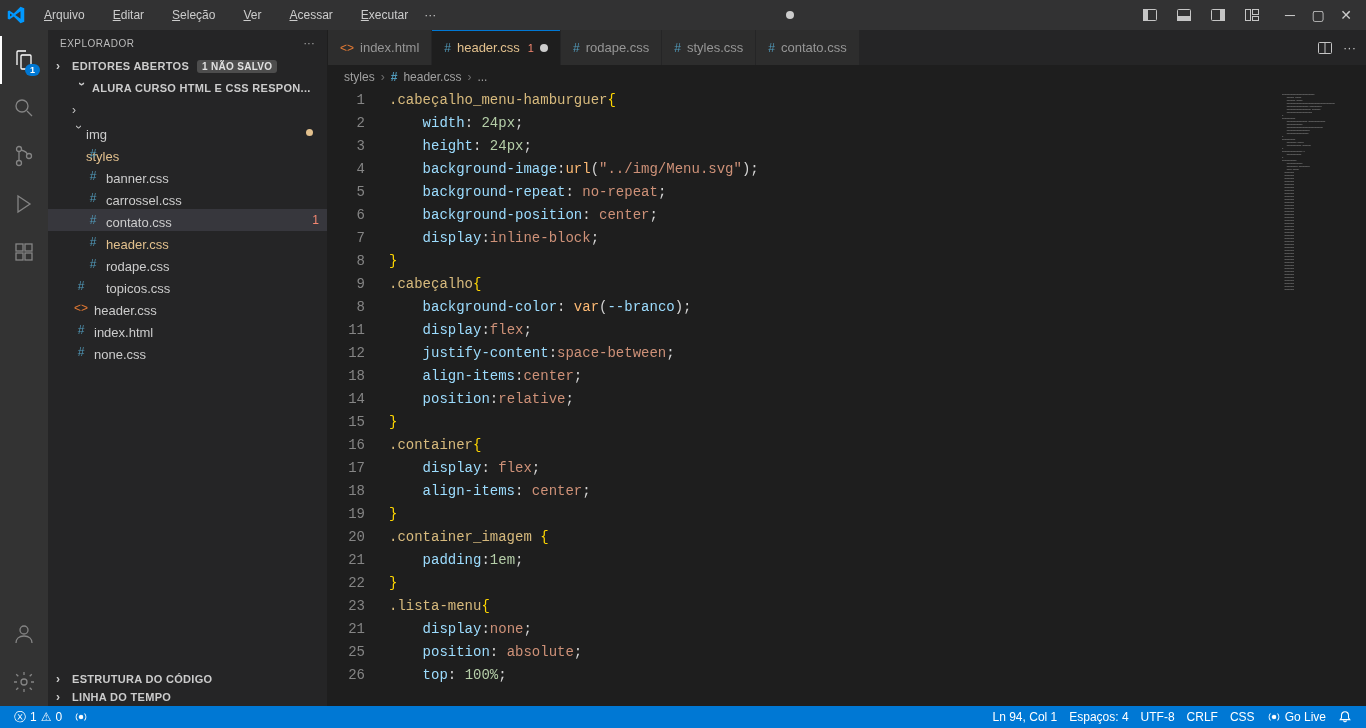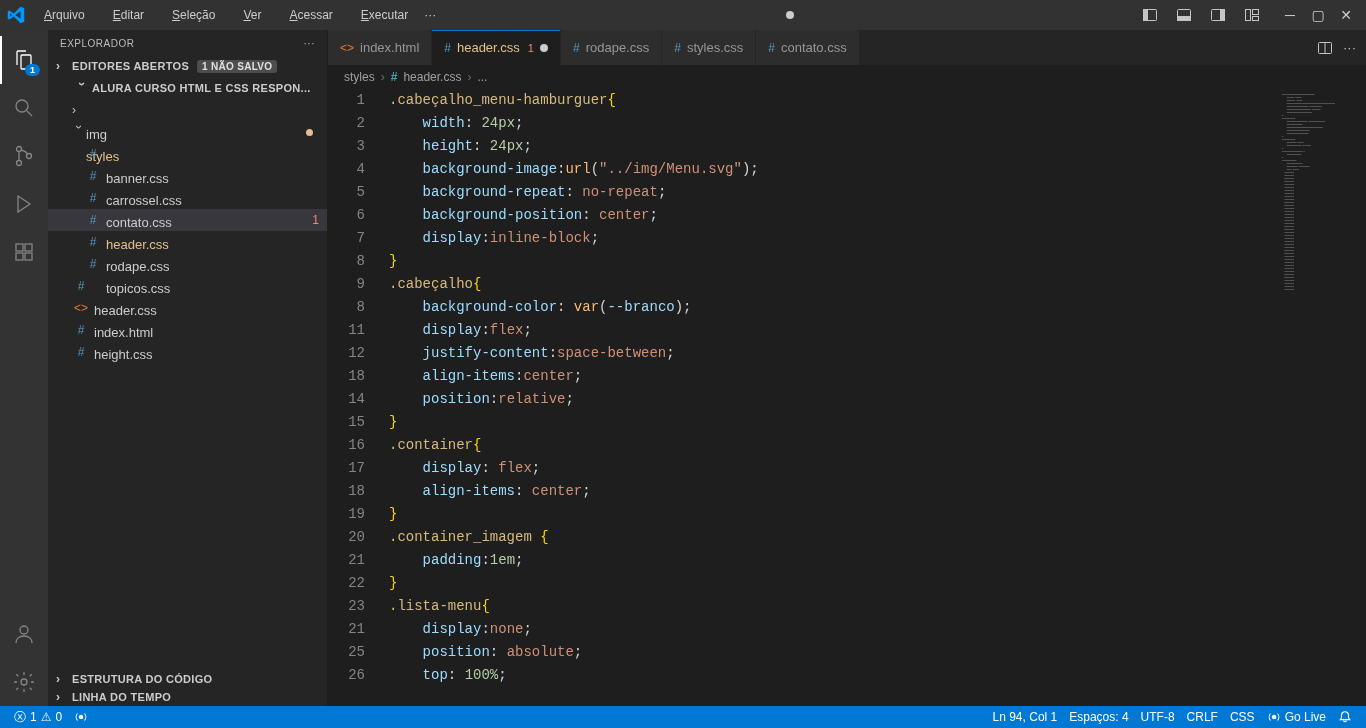--- a/index.html
+++ b/index.html
@@ -257,21 +257,21 @@
       <div class="tree-row depth1">
         <span class="file-icon css-icon">#</span>
         <span class="name">header.css</span>
       </div>
       <div class="tree-row depth1">
         <span class="file-icon html-icon">&lt;&gt;</span>
         <span class="name">index.html</span>
       </div>
       <div class="tree-row depth1">
         <span class="file-icon css-icon">#</span>
-        <span class="name">height.css</span>
+        <span class="name">none.css</span>
       </div>
       <div class="tree-row depth1">
         <span class="file-icon css-icon">#</span>
         <span class="name">styles.css</span>
       </div>
     </div>
 
     <div class="sidebar-bottom">
       <div class="section-header">
         <span class="chev">›</span>

